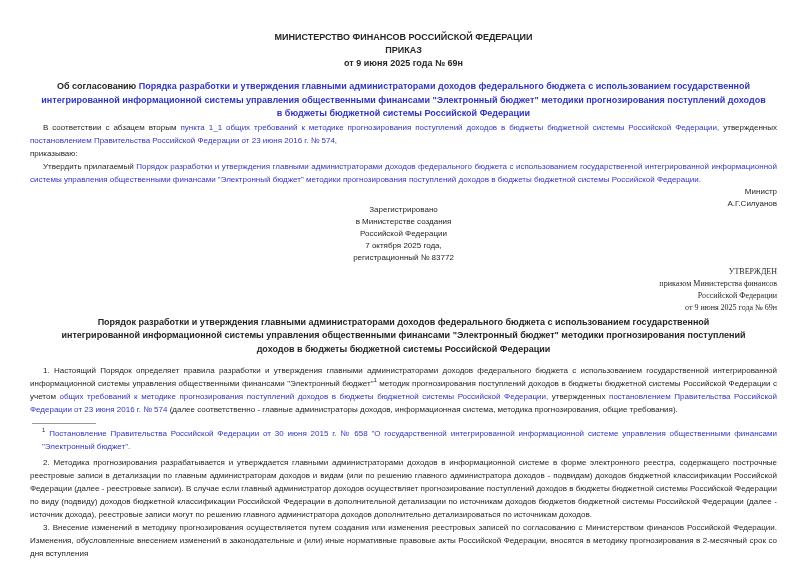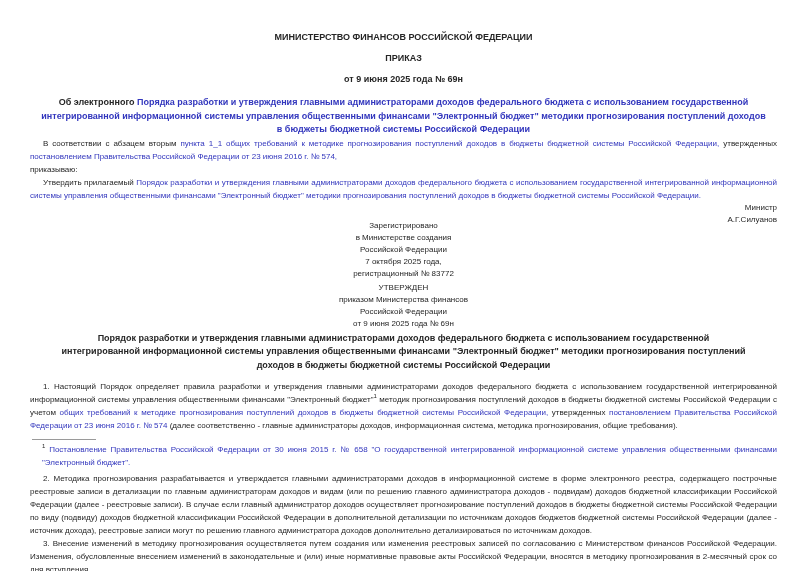--- a/index.html
+++ b/index.html
@@ -13,35 +13,35 @@
     overflow: hidden;
     font-family: "Liberation Sans", sans-serif;
     font-size: 8px;
     line-height: 13px;
     color: #262626;
     -webkit-font-smoothing: antialiased;
   }
   .center { text-align: center; }
   .bold { font-weight: bold; }
   .hdr { font-size: 9px; line-height: 13px; }
-  .gap-top-8 { margin-top: 8px; }
+  .gap-top-8 { }
   .title {
     margin-top: 10px;
     font-size: 9px;
     line-height: 13.5px;
     font-weight: bold;
     padding: 0 10px;
   }
   .link { color: #3236bd; text-decoration: none; cursor: pointer; }
   .para { text-align: justify; }
   .indent { text-indent: 13px; }
   .preamble { }
   .sig { text-align: right; line-height: 12px; }
   .reg { margin-top: -6px; line-height: 12px; text-align: center; }
-  .approval { text-align: center; margin-top: 2px; line-height: 12px; }
+  .approval { text-align: right; margin-top: 2px; line-height: 12px; font-family: Liberation Serif, serif; }
   .heading {
     margin-top: 2px;
     font-size: 9px;
     line-height: 13.5px;
     font-weight: bold;
     padding: 0 30px;
   }
   .p1 { margin-top: 8px; }
   .fn-rule {
     width: 64px;
@@ -54,21 +54,21 @@
 </style>
 </head>
 <body>
 
 <div class="page">
 
   <div class="center bold hdr">МИНИСТЕРСТВО ФИНАНСОВ РОССИЙСКОЙ ФЕДЕРАЦИИ</div>
   <div class="center bold hdr gap-top-8">ПРИКАЗ</div>
   <div class="center bold hdr gap-top-8">от 9 июня 2025 года № 69н</div>
 
-  <div class="center title"><span>Об электронного </span><a class="link">Порядка разработки и утверждения главными администраторами доходов федерального бюджета с использованием государственной интегрированной информационной системы управления общественными финансами "Электронный бюджет" методики прогнозирования поступлений доходов в бюджеты бюджетной системы Российской Федерации</a></div>
+  <div class="center title"><span>Об согласованию </span><a class="link">Порядка разработки и утверждения главными администраторами доходов федерального бюджета с использованием государственной интегрированной информационной системы управления общественными финансами "Электронный бюджет" методики прогнозирования поступлений доходов в бюджеты бюджетной системы Российской Федерации</a></div>
 
   <p class="para indent preamble"><span>В соответствии с абзацем вторым </span><a class="link">пункта 1_1 общих требований к методике прогнозирования поступлений доходов в бюджеты бюджетной системы Российской Федерации,</a><span> утвержденных </span><a class="link">постановлением Правительства Российской Федерации от 23 июня 2016 г. № 574,</a></p>
 
   <p class="para">приказываю:</p>
 
   <p class="para indent"><span>Утвердить прилагаемый </span><a class="link">Порядок разработки и утверждения главными администраторами доходов федерального бюджета с использованием государственной интегрированной информационной системы управления общественными финансами "Электронный бюджет" методики прогнозирования поступлений доходов в бюджеты бюджетной системы Российской Федерации.</a></p>
 
   <div class="sig">
     <div>Министр</div>
     <div>А.Г.Силуанов</div>

